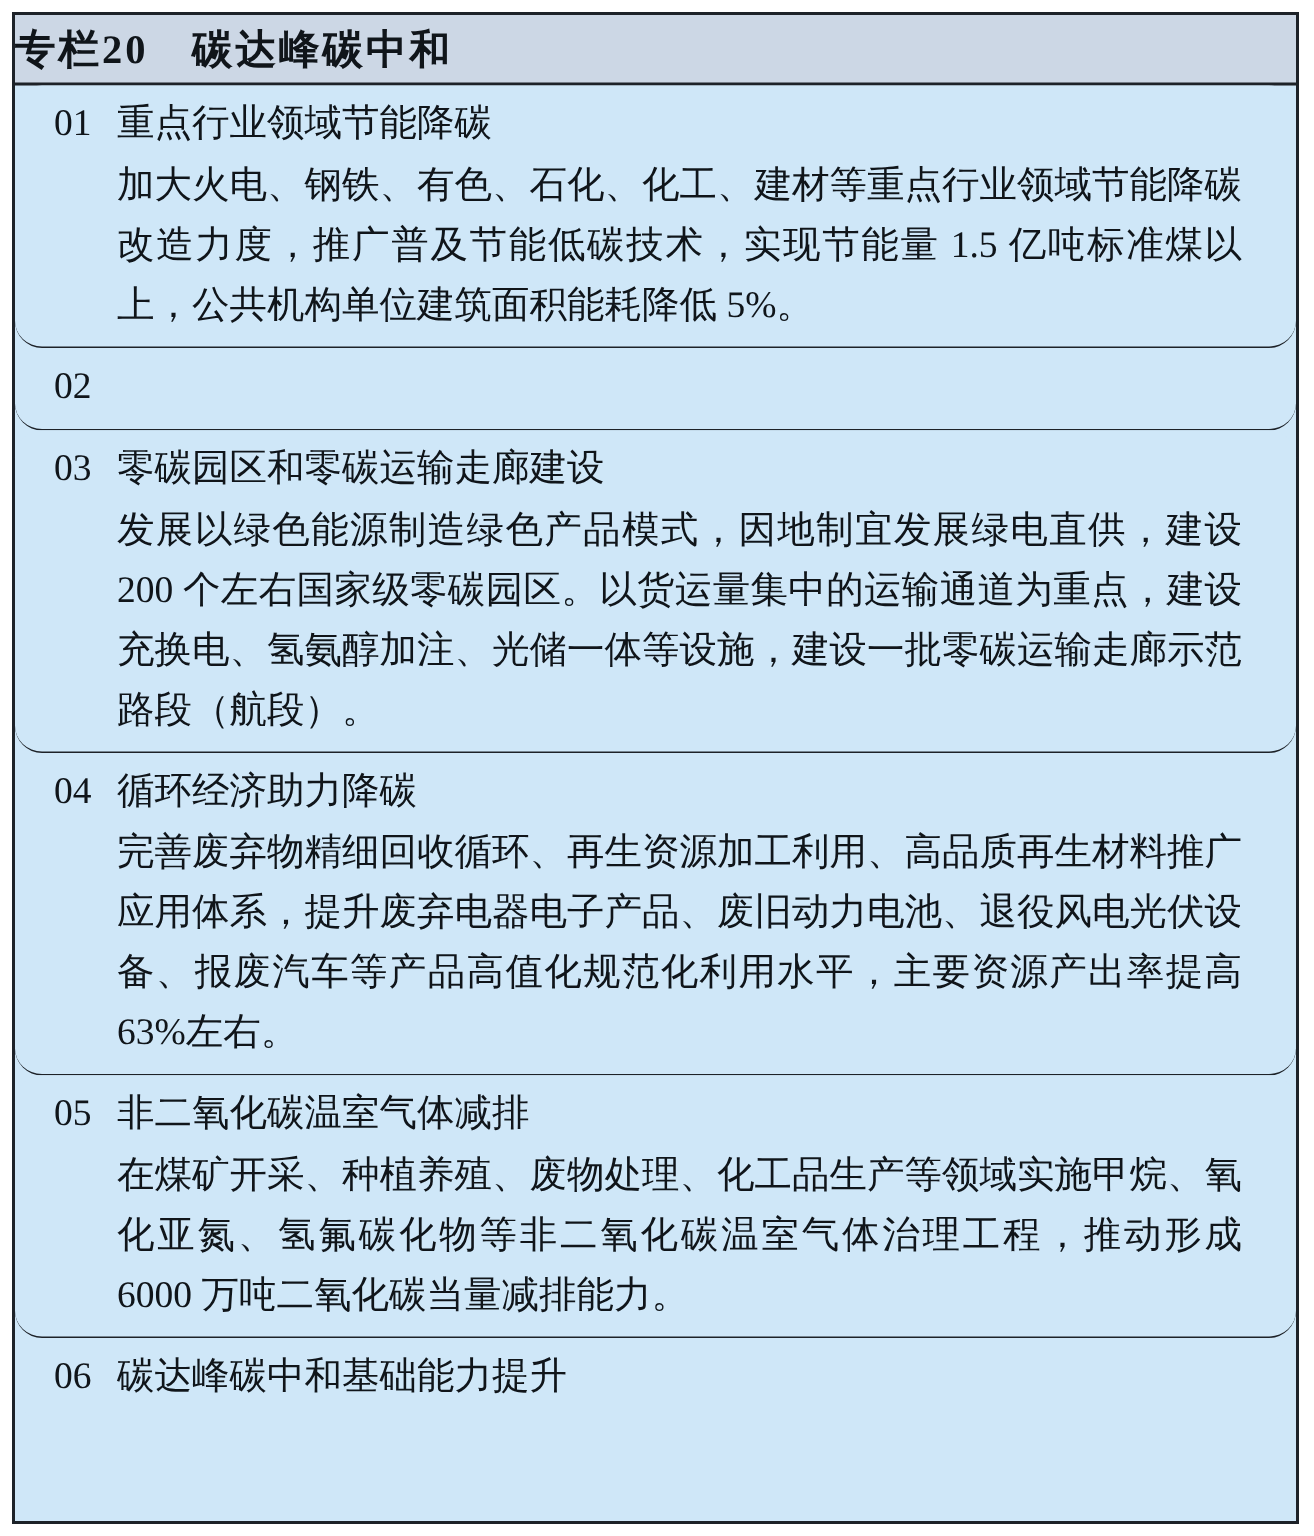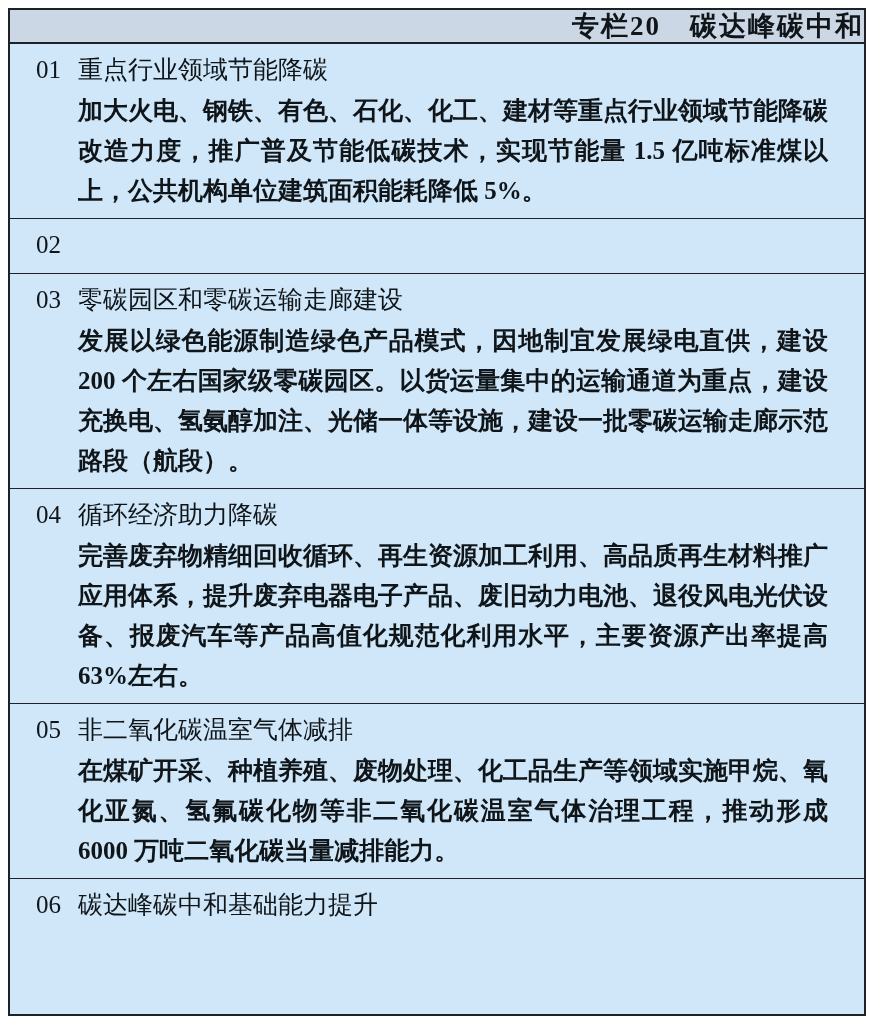--- a/index.html
+++ b/index.html
@@ -15,40 +15,41 @@
     left: 8px;
     top: 8px;
     width: 858px;
     height: 1008px;
     border: 2px solid #1d2228;
     box-sizing: border-box;
     background: #cfe7f8;
   }
   .box-header {
     background: #ccd7e5;
-    height: 34px;
+    height: 47px;
     display: flex;
     align-items: center;
-    justify-content: flex-end;
+    justify-content: flex-start;
     border-bottom: 2px solid #1d2228;
     box-sizing: border-box;
   }
   .box-title {
     font-size: 27px;
     font-weight: bold;
     color: #10151a;
     letter-spacing: 2px;
   }
   .section {
     display: grid;
     grid-template-columns: 42px 1fr;
     padding: 5px 34px 7px 26px;
     box-sizing: border-box;
     border-bottom: 1.5px solid #1d2228;
     background: #cfe7f8;
+    border-radius: 18px;
   }
   .section:last-child { border-bottom: none; }
   .sec-num {
     font-size: 25px;
     color: #10151a;
     line-height: 42px;
     font-family: "Liberation Serif", "DejaVu Serif", serif;
   }
   .sec-content { min-width: 0; }
   .sec-title {
@@ -58,21 +59,20 @@
     line-height: 42px;
   }
   .sec-body {
     font-size: 25px;
     color: #10151a;
     line-height: 40px;
     text-align: justify;
     text-justify: inter-ideograph;
     margin: 0;
     padding-right: 2px;
-    font-weight: bold;
   }
 </style>
 </head>
 <body>
 
 <div class="box-table">
 
   <div class="box-header">
     <span class="box-title">专栏20　碳达峰碳中和</span>
   </div>

